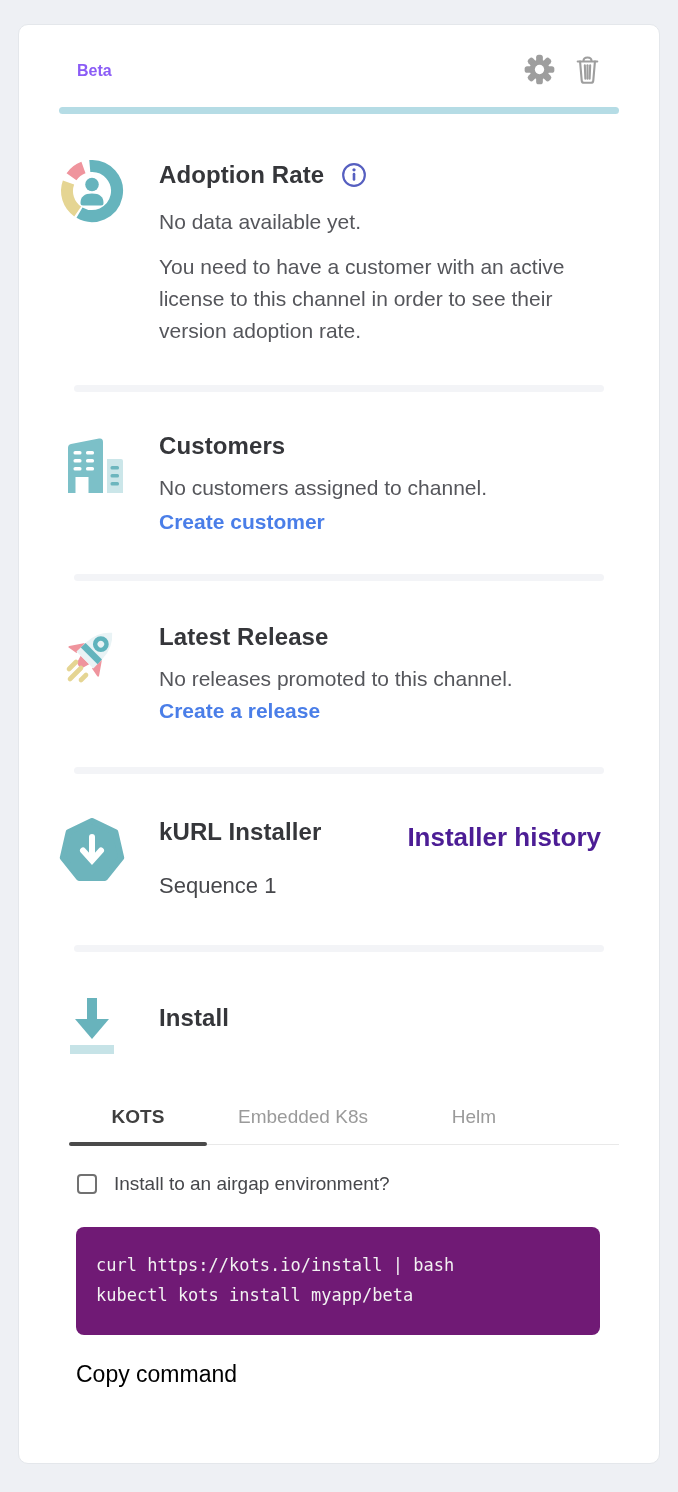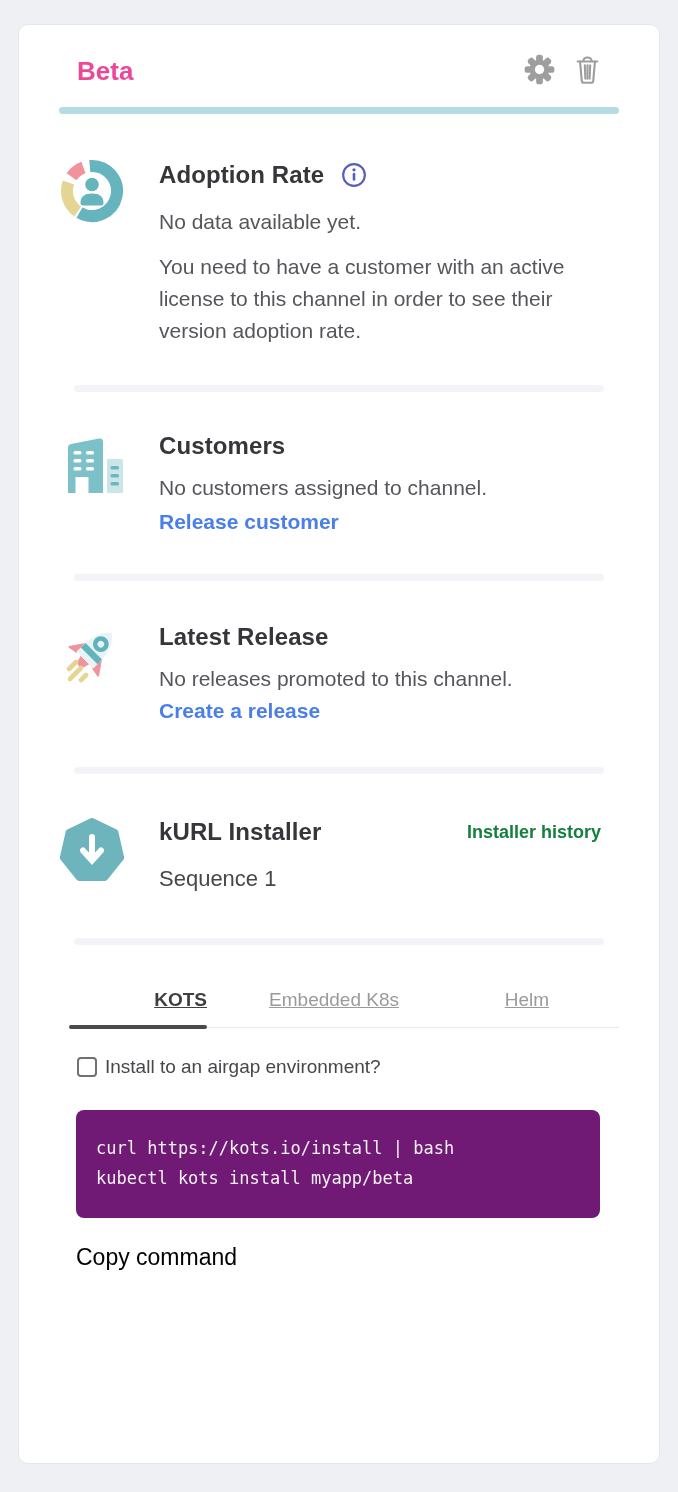--- a/index.html
+++ b/index.html
@@ -12,21 +12,21 @@
   .card {
     background:#ffffff;
     border:1px solid #e4e7eb;
     border-radius:10px;
     margin:24px 18px 26px 18px;
     padding:30px 40px 52px 40px;
     min-height:1440px;
   }
   
   .header-row { display:flex; align-items:center; justify-content:space-between; padding-left:18px; }
-  .channel-title { font-size:26px; font-weight:600; color:#ec4899; }
+  .channel-title { font-size:16px; font-weight:600; color:#8b5cf6; }
   .header-actions { display:flex; align-items:center; gap:16px; padding-right:16px; }
   .icon-btn { width:32px; height:32px; display:flex; align-items:center; justify-content:center; cursor:pointer; background:none; border:none; }
   .accent-bar { height:7px; border-radius:4px; background:#b5dce5; margin-top:20px; }
 
   
   .section { display:flex; gap:34px; }
   .sec-icon { width:66px; flex:0 0 66px; }
   .sec-body { flex:1; min-width:0; }
   h2.sec-title { font-size:24px; font-weight:600; color:#35363a; letter-spacing:.1px; }
   .sec-text { font-size:21px; line-height:32px; color:#55565b; }
@@ -41,36 +41,36 @@
   .sec-customers { margin-top:40px; padding-bottom:40px; }
   .sec-customers .sec-text { margin-top:12px; }
   .sec-customers .blue-link { margin-top:6px; }
 
   .sec-release { margin-top:42px; padding-bottom:44px; }
   .sec-release .sec-text { margin-top:12px; }
   .sec-release .blue-link { margin-top:4px; }
 
   .sec-kurl { margin-top:44px; padding-bottom:46px; }
   .kurl-head { display:flex; align-items:flex-start; justify-content:space-between; padding-right:18px;gap:8px; }
-  .small-link { font-size:18px; font-weight:600; color:#15803d; text-decoration:none; cursor:pointer; margin-top:4px;padding-left:36px; }
+  .small-link { font-size:26px; font-weight:600; color:#4c1d95; text-decoration:none; cursor:pointer; margin-top:4px;padding-left:36px; }
   .sequence { font-size:22px; color:#46474b; margin-top:20px; }
 
   .sec-install { margin-top:40px; }
 
   
   .tabs { display:flex; margin:34px 0 0 10px; border-bottom:1px solid #e9e9e9; }
-  .tab { text-align:right; font-size:19px; color:#9a9a9a; padding:10px 0 16px 0; cursor:pointer; position:relative;text-decoration:underline; }
+  .tab { text-align:center; font-size:19px; color:#9a9a9a; padding:10px 0 16px 0; cursor:pointer; position:relative; }
   .tab.t1 { width:138px; }
   .tab.t2 { width:192px; }
   .tab.t3 { width:150px; }
   .tab.active { color:#3f3f3f; font-weight:600; }
   .tab.active::after { content:""; position:absolute; left:0; right:0; bottom:-2px; height:4px; background:#4a4a4a; border-radius:2px; }
 
   
-  .airgap-row { display:flex; align-items:center; gap:8px; margin:28px 0 0 18px; }
+  .airgap-row { display:flex; align-items:center; gap:17px; margin:28px 0 0 18px; }
   .checkbox { width:20px; height:20px; border:2px solid #717171; border-radius:4px; background:#fff; cursor:pointer; flex:0 0 20px; }
   .airgap-label { font-size:19px; color:#46474b; cursor:pointer; }
 
   
   .code-block {
     margin:32px 19px 0 17px;
     background:#701a75;
     border-radius:8px;
     padding:23px 20px 25px 20px;
   }
@@ -166,21 +166,21 @@
         <g fill="#6db6be">
           <rect x="51.5" y="34" width="8.5" height="3.4" rx="1.5"></rect>
           <rect x="51.5" y="42" width="8.5" height="3.4" rx="1.5"></rect>
           <rect x="51.5" y="50" width="8.5" height="3.4" rx="1.5"></rect>
         </g>
       </svg>
     </div>
     <div class="sec-body">
       <h2 class="sec-title">Customers</h2>
       <p class="sec-text">No customers assigned to channel.</p>
-      <a class="blue-link">Release customer</a>
+      <a class="blue-link">Create customer</a>
     </div>
   </div>
   <div class="divider"></div>
 
   
   <div class="section sec-release">
     <div class="sec-icon">
       <svg width="66" height="66" viewBox="0 0 66 66">
         <g transform="rotate(45 33 30)">
           <path d="M21 28 L12 41 Q11 43 13.5 42.5 L22 41 Z" fill="#ef949d"></path>
@@ -221,20 +221,32 @@
       <div class="kurl-head">
         <h2 class="sec-title">kURL Installer</h2>
         <a class="small-link">Installer history</a>
       </div>
       <p class="sequence">Sequence 1</p>
     </div>
   </div>
   <div class="divider"></div>
 
   
+  <div class="section sec-install">
+    <div class="sec-icon">
+      <svg width="66" height="66" viewBox="0 0 66 66">
+        <rect x="28" y="6" width="10" height="24" fill="#68b3bc"></rect>
+        <polygon points="16,27 50,27 33,47" fill="#68b3bc"></polygon>
+        <rect x="11" y="53" width="44" height="9" fill="#c6e3e7"></rect>
+      </svg>
+    </div>
+    <div class="sec-body" style="padding-top:12px;">
+      <h2 class="sec-title">Install</h2>
+    </div>
+  </div>
 
   
   <div class="tabs">
     <div class="tab t1 active">KOTS</div>
     <div class="tab t2">Embedded K8s</div>
     <div class="tab t3">Helm</div>
   </div>
 
   
   <div class="airgap-row">

